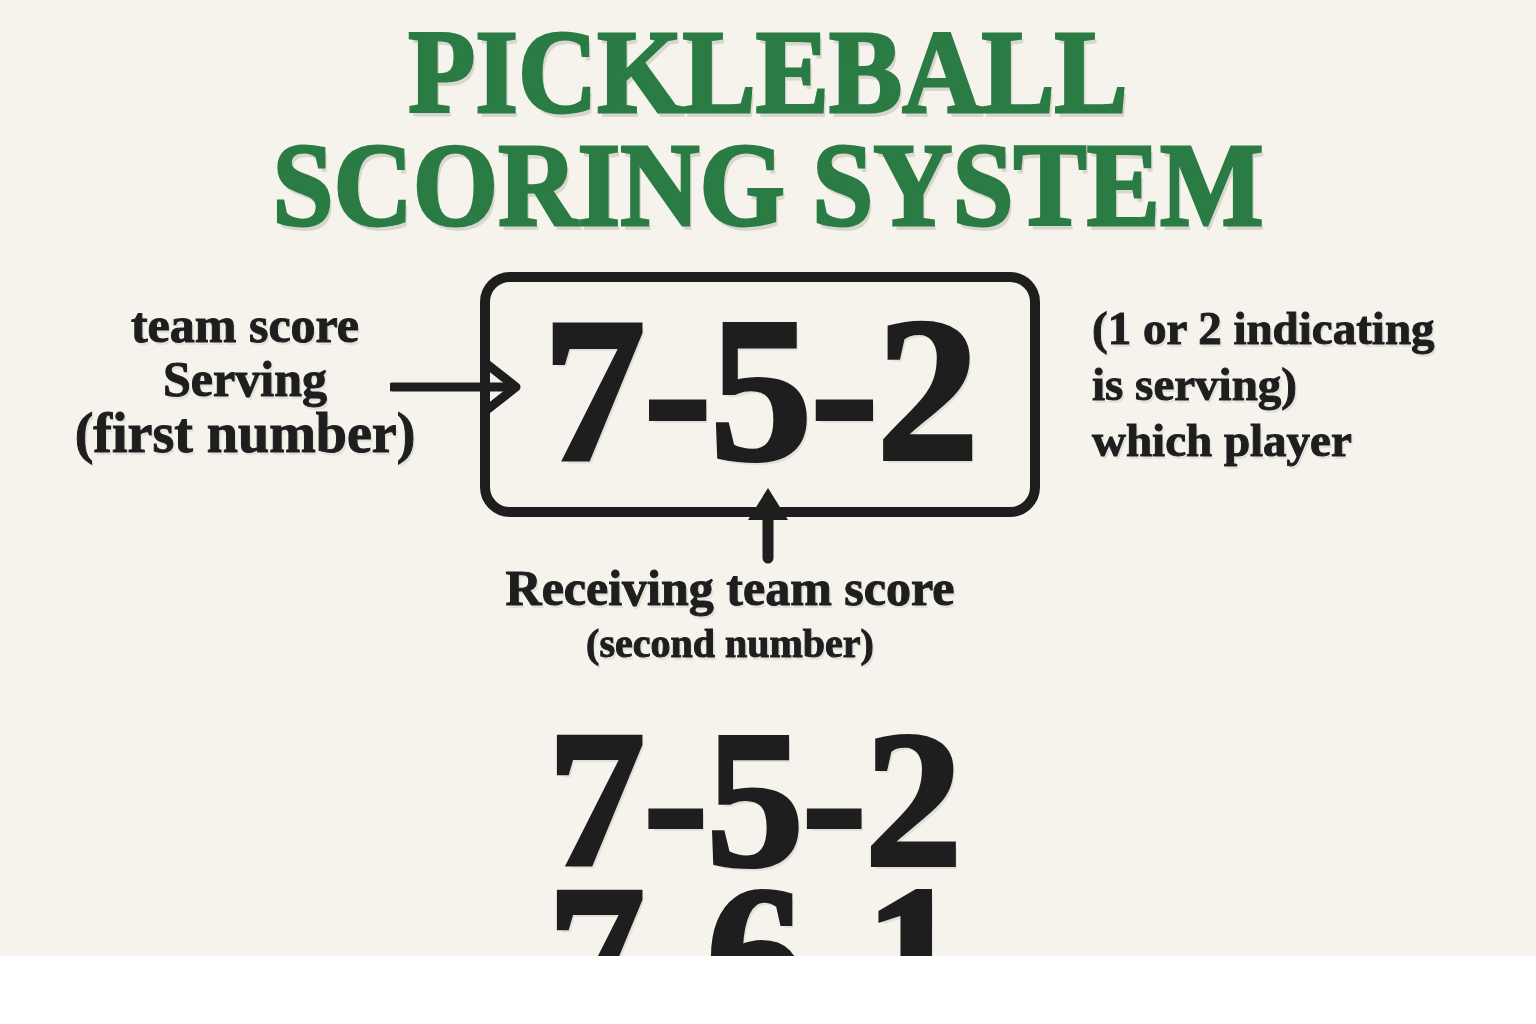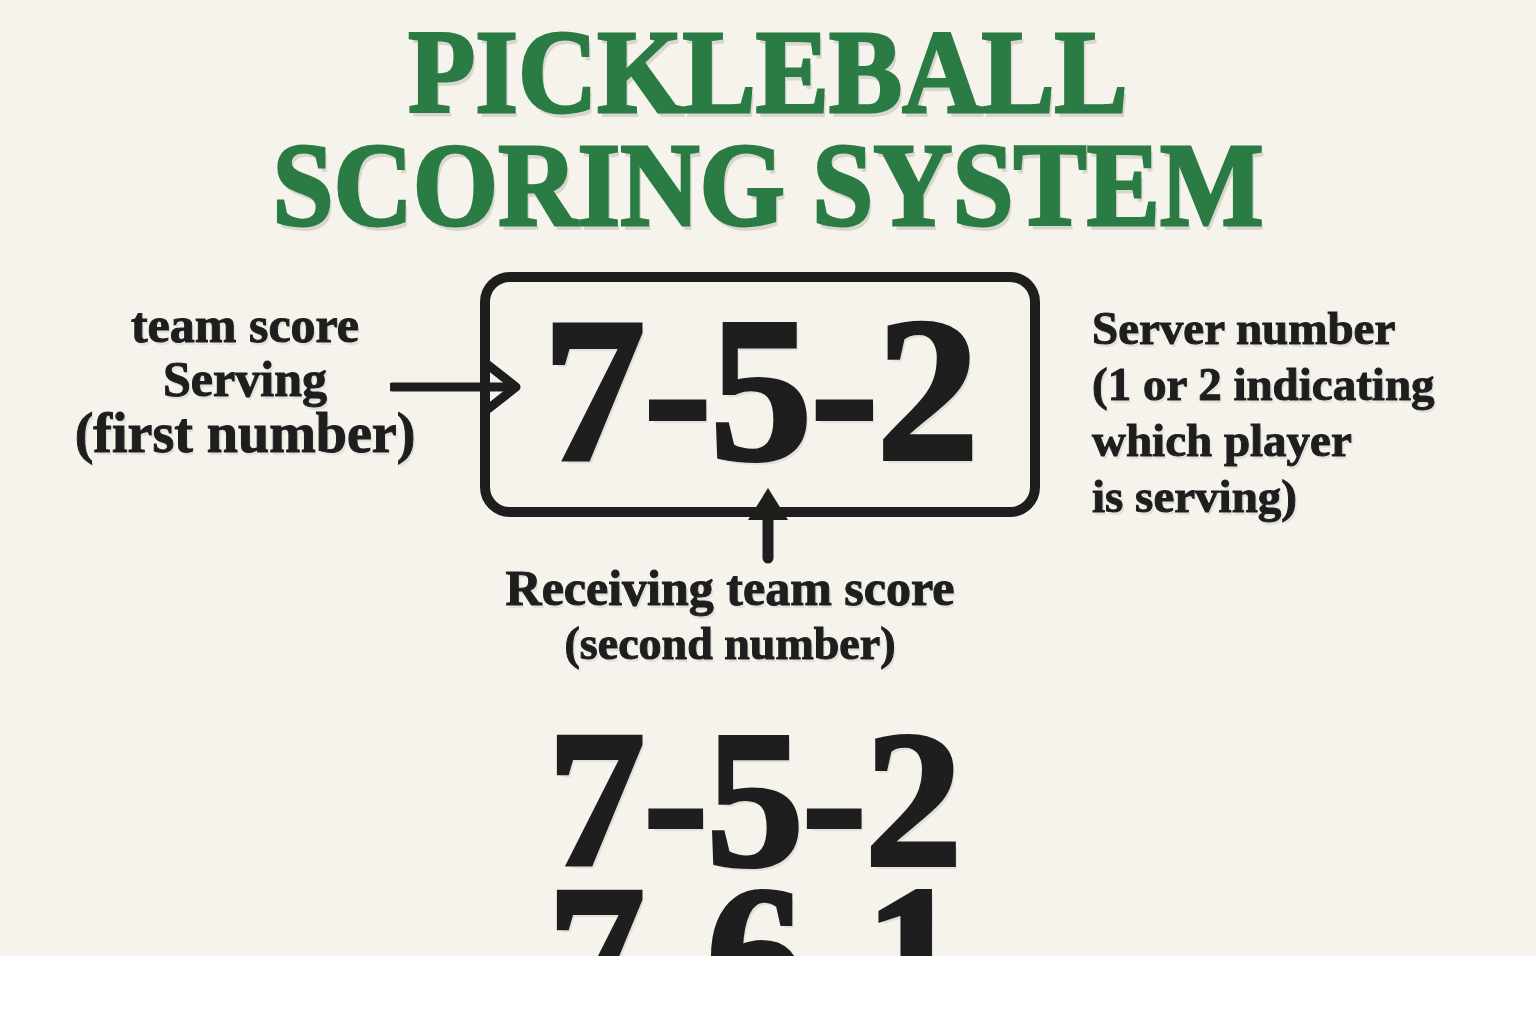--- a/index.html
+++ b/index.html
@@ -82,21 +82,21 @@
     font-size: 47px;
     line-height: 56px;
   }
   .label.receiving {
     left: 400px; top: 560px;
     width: 660px;
     text-align: center;
     font-size: 50px;
     line-height: 56px;
   }
-  .label.receiving .paren { font-size: 46px; }
+  .label.receiving .paren { font-size: 40px; }
 
   
   .arrow-right {
     position: absolute;
     left: 390px; top: 355px;
     width: 136px; height: 64px;
     z-index: 2;
   }
   .arrow-right line, .arrow-right polyline {
     stroke: var(--ink, #1e1e1e);
@@ -156,24 +156,23 @@
   <svg class="arrow-right" viewBox="0 0 136 64" aria-hidden="true">
     <line x1="2" y1="32" x2="124" y2="32"></line>
     <polyline points="98,10 126,32 98,54"></polyline>
   </svg>
 
   <div class="score-box">
     <div class="score-value">7-5-2</div>
   </div>
 
   <div class="label server">
-    <div>Server number</div>
     <div>(1 or 2 indicating</div>
+    <div>is serving)</div>
     <div>which player</div>
-    <div>is serving)</div>
   </div>
 
   <svg class="arrow-up" viewBox="0 0 60 80" aria-hidden="true">
     <line x1="30" y1="26" x2="30" y2="72"></line>
     <path d="M30 2 L10 34 L50 34 Z"></path>
   </svg>
 
   <div class="label receiving">
     <div>Receiving team score</div>
     <div class="paren">(second number)</div>

